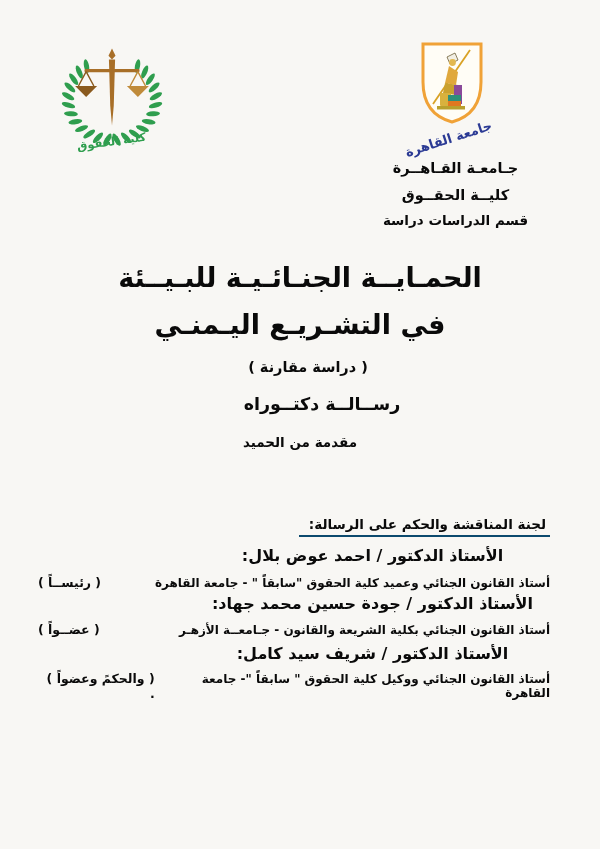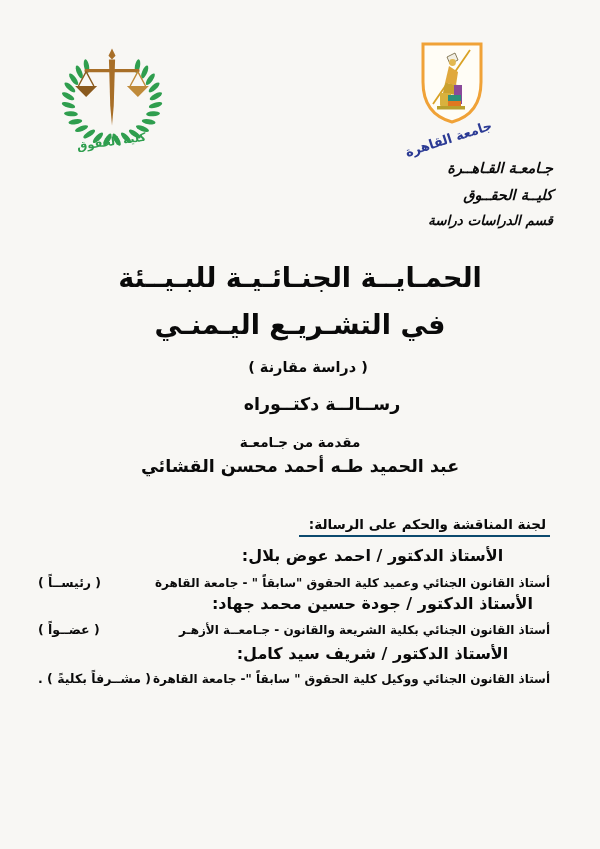--- a/index.html
+++ b/index.html
@@ -11,21 +11,21 @@
     font-weight:bold;
     color:#0a0a0a;
     direction:rtl;
     overflow:hidden;
   }
   .abs{position:absolute;}
   
   .logo-law{left:56px;top:42px;width:112px;height:110px;}
   .logo-cu{left:402px;top:40px;width:100px;height:124px;}
   
-  .inst{left:358px;top:161px;width:195px;line-height:1;font-style:italic;}
+  .inst{left:358px;top:161px;width:195px;text-align:center;line-height:1;}
   .inst .l1{font-size:14.5px;margin:0 0 12px 0;}
   .inst .l2{font-size:14.5px;margin:0 0 12px 0;}
   .inst .l3{font-size:13.5px;margin:0;}
   
   .title{top:254px;left:0;width:100%;text-align:center;font-size:27px;line-height:47px;letter-spacing:0;}
   .subtitle{top:359px;left:8px;width:100%;text-align:center;font-size:14.5px;}
   .thesis-type{top:394px;left:0;width:100%;text-align:center;font-size:17.5px;padding-left:22px;}
   .presented{top:434px;left:0;width:100%;text-align:center;font-size:13.5px;}
   .author{top:456px;left:0;width:100%;text-align:center;font-size:17.5px;}
   
@@ -112,38 +112,37 @@
     <div class="l3">قسم الدراسات دراسة</div>
   </div>
 
   <div class="abs title">
     <div>الحمـايــة الجنـائـيـة للبـيــئة</div>
     <div>في التشـريـع  اليـمنـي</div>
   </div>
 
   <div class="abs subtitle">( دراسة مقارنة )</div>
   <div class="abs thesis-type">رســالــة دكتــوراه</div>
-  <div class="abs presented">مقدمة من جـامعـة</div>
-  <div class="abs author">عبد الحميد طـه أحمد محسن القشائي</div>
+  <div class="abs presented">مقدمة من الحميد</div>
 
   <div class="abs committee-heading">
     <span>لجنة المناقشة والحكم على الرسالة:</span>
   </div>
 
   <div class="abs member-name n1">الأستاذ الدكتور / احمد عوض بلال:</div>
   <div class="abs desc-row d1">
     <span class="desc">أستاذ القانون الجنائي وعميد كلية الحقوق "سابقاً " - جامعة القاهرة</span>
     <span class="role">( رئيســاً )</span>
   </div>
 
   <div class="abs member-name n2">الأستاذ الدكتور / جودة حسين محمد جهاد:</div>
   <div class="abs desc-row d2">
     <span class="desc">أستاذ القانون الجنائي بكلية الشريعة والقانون -  جـامعــة الأزهـر</span>
     <span class="role">( عضــواً )</span>
   </div>
 
   <div class="abs member-name n3">الأستاذ الدكتور / شريف سيد كامل:</div>
   <div class="abs desc-row d3">
     <span class="desc">أستاذ القانون الجنائي ووكيل كلية الحقوق " سابقاً "- جامعة القاهرة</span>
-    <span class="role">( مشــرفاً  بكليةً ) .</span>
+    <span class="role">( والحكمً  وعضواً ) .</span>
   </div>
 
 </div>
 
 </body></html>

